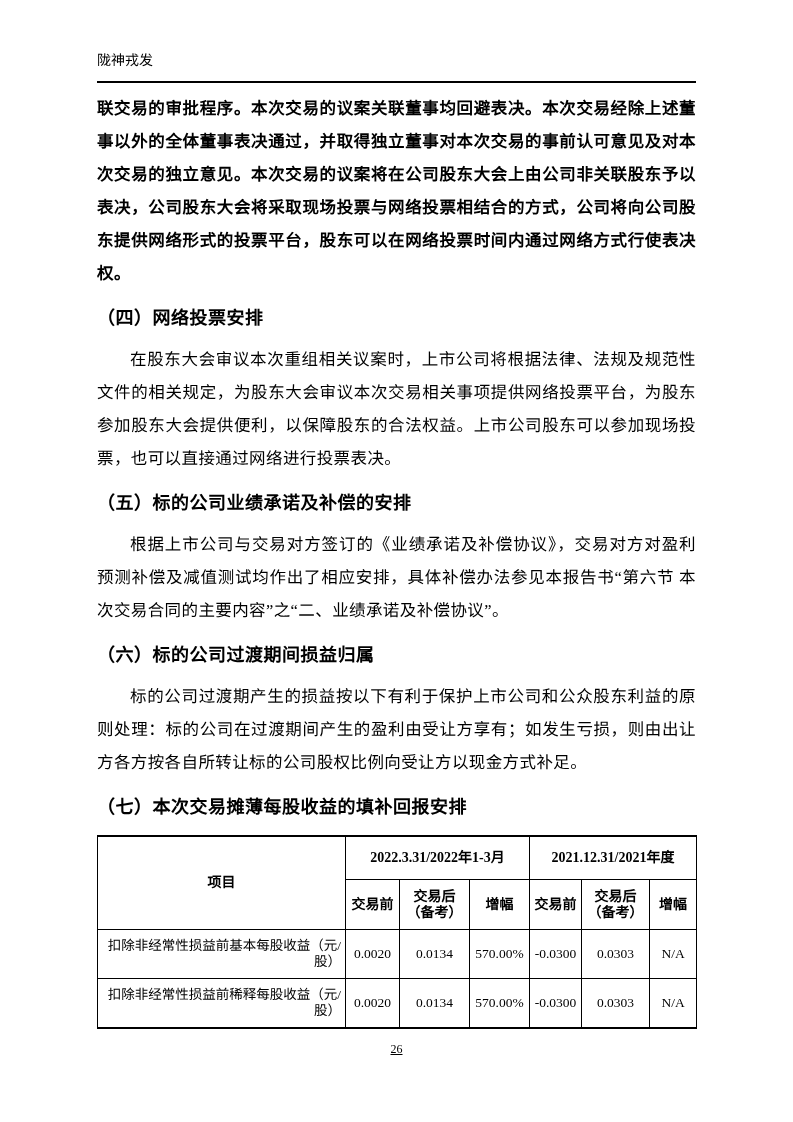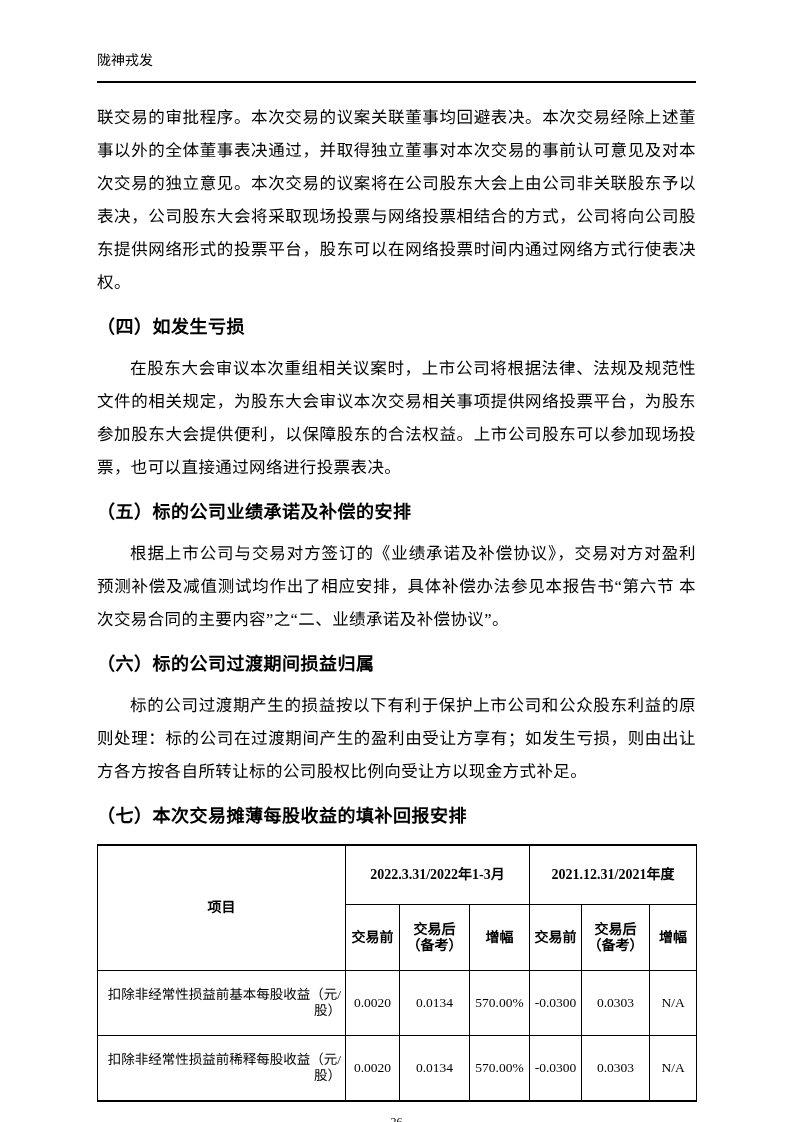--- a/index.html
+++ b/index.html
@@ -19,37 +19,37 @@
   }
   .doc-header .right { font-size: 13.5px; }
 
   
   .para {
     font-size: 16.5px; line-height: 33px; letter-spacing: 0.4px;
     text-align: justify; text-justify: inter-character;
     margin: 0; text-indent: 2em;
   }
   .para.no-indent { text-indent: 0; }
-  .intro { margin-top: 18px; }
+  .intro { margin-top: 9px; font-weight: bold; }
 
   
   .sec-heading {
     font-family: "Liberation Sans", "DejaVu Sans", sans-serif;
     font-weight: bold; font-size: 18px; line-height: 24px;
     margin: 16px 0 13px 0; letter-spacing: 0.5px;
   }
 
   
   table.eps {
     width: 599px; border-collapse: collapse; margin-top: 16px;
     border-top: 2.5px solid #000; border-bottom: 2.5px solid #000;
     table-layout: fixed;
   }
   table.eps th, table.eps td {
-    border: 1px solid #000; padding: 16px 4px;
+    border: 1px solid #000; padding: 8px 4px;
     font-size: 14px; line-height: 16px;
   }
   table.eps th { font-weight: bold; text-align: center; vertical-align: middle; }
   th.two-line { white-space: pre-line; margin-left: 23px; }
   tr.grp-row th { height: 26px; }
   tr.sub-row th { height: 33px; }
   tr.data-row td { height: 26px; font-size: 13.5px; }
   td.row-label { text-align: right; padding-left: 7px; font-size: 14px; }
   td.num { text-align: center; padding-right: 10px; }
   td.na  { text-align: center; }
@@ -63,21 +63,21 @@
 
 <div class="page">
   <div class="content">
 
     <div class="doc-header">
       <span class="left">陇神戎发</span>
     </div>
 
     <p class="para no-indent intro">联交易的审批程序。本次交易的议案关联董事均回避表决。本次交易经除上述董事以外的全体董事表决通过，并取得独立董事对本次交易的事前认可意见及对本次交易的独立意见。本次交易的议案将在公司股东大会上由公司非关联股东予以表决，公司股东大会将采取现场投票与网络投票相结合的方式，公司将向公司股东提供网络形式的投票平台，股东可以在网络投票时间内通过网络方式行使表决权。</p>
 
-    <h2 class="sec-heading">（四）如发生亏损</h2>
+    <h2 class="sec-heading">（四）网络投票安排</h2>
     <p class="para">在股东大会审议本次重组相关议案时，上市公司将根据法律、法规及规范性文件的相关规定，为股东大会审议本次交易相关事项提供网络投票平台，为股东参加股东大会提供便利，以保障股东的合法权益。上市公司股东可以参加现场投票，也可以直接通过网络进行投票表决。</p>
 
     <h2 class="sec-heading">（五）标的公司业绩承诺及补偿的安排</h2>
     <p class="para">根据上市公司与交易对方签订的《业绩承诺及补偿协议》，交易对方对盈利预测补偿及减值测试均作出了相应安排，具体补偿办法参见本报告书“第六节 本次交易合同的主要内容”之“二、业绩承诺及补偿协议”。</p>
 
     <h2 class="sec-heading">（六）标的公司过渡期间损益归属</h2>
     <p class="para">标的公司过渡期产生的损益按以下有利于保护上市公司和公众股东利益的原则处理：标的公司在过渡期间产生的盈利由受让方享有；如发生亏损，则由出让方各方按各自所转让标的公司股权比例向受让方以现金方式补足。</p>
 
     <h2 class="sec-heading">（七）本次交易摊薄每股收益的填补回报安排</h2>
 

